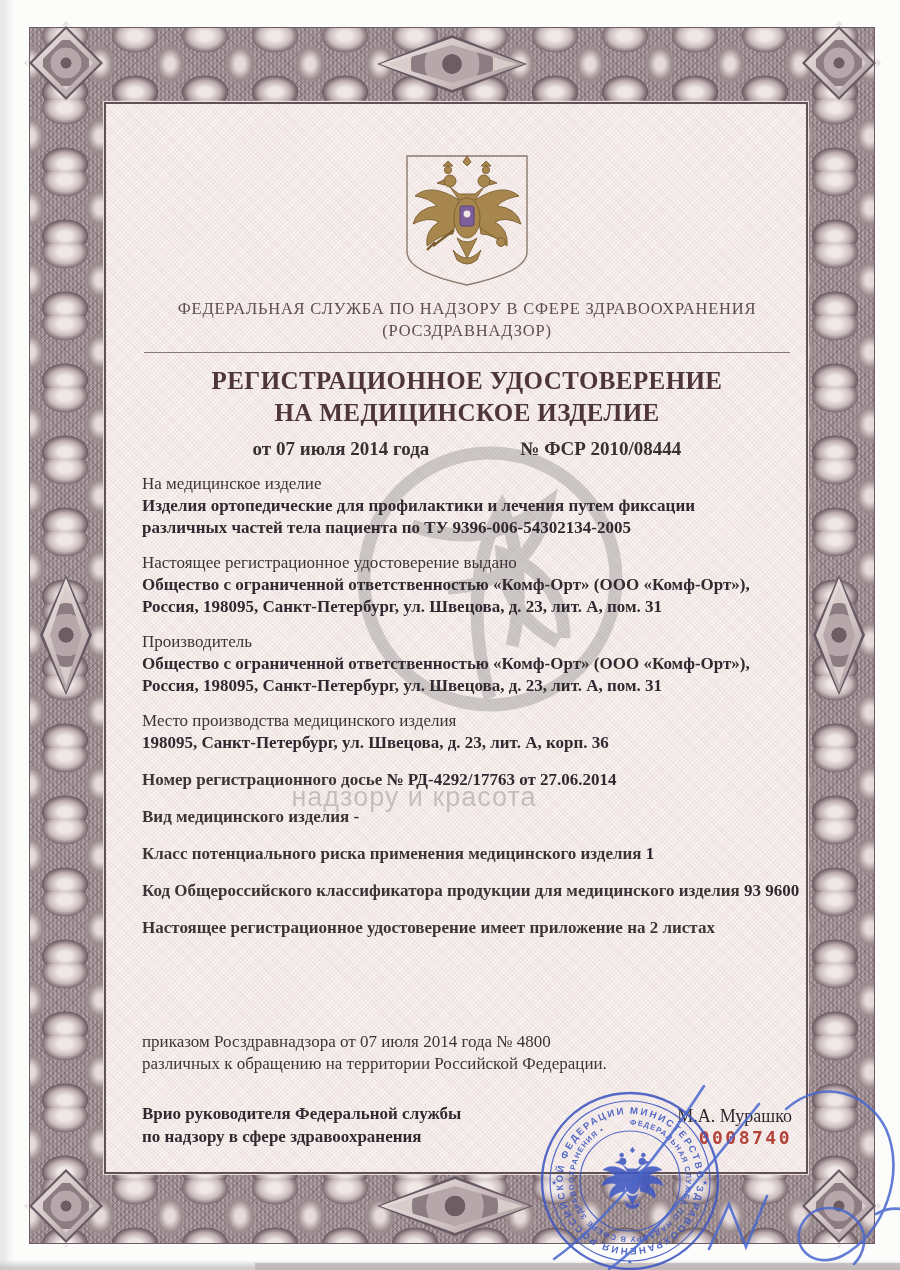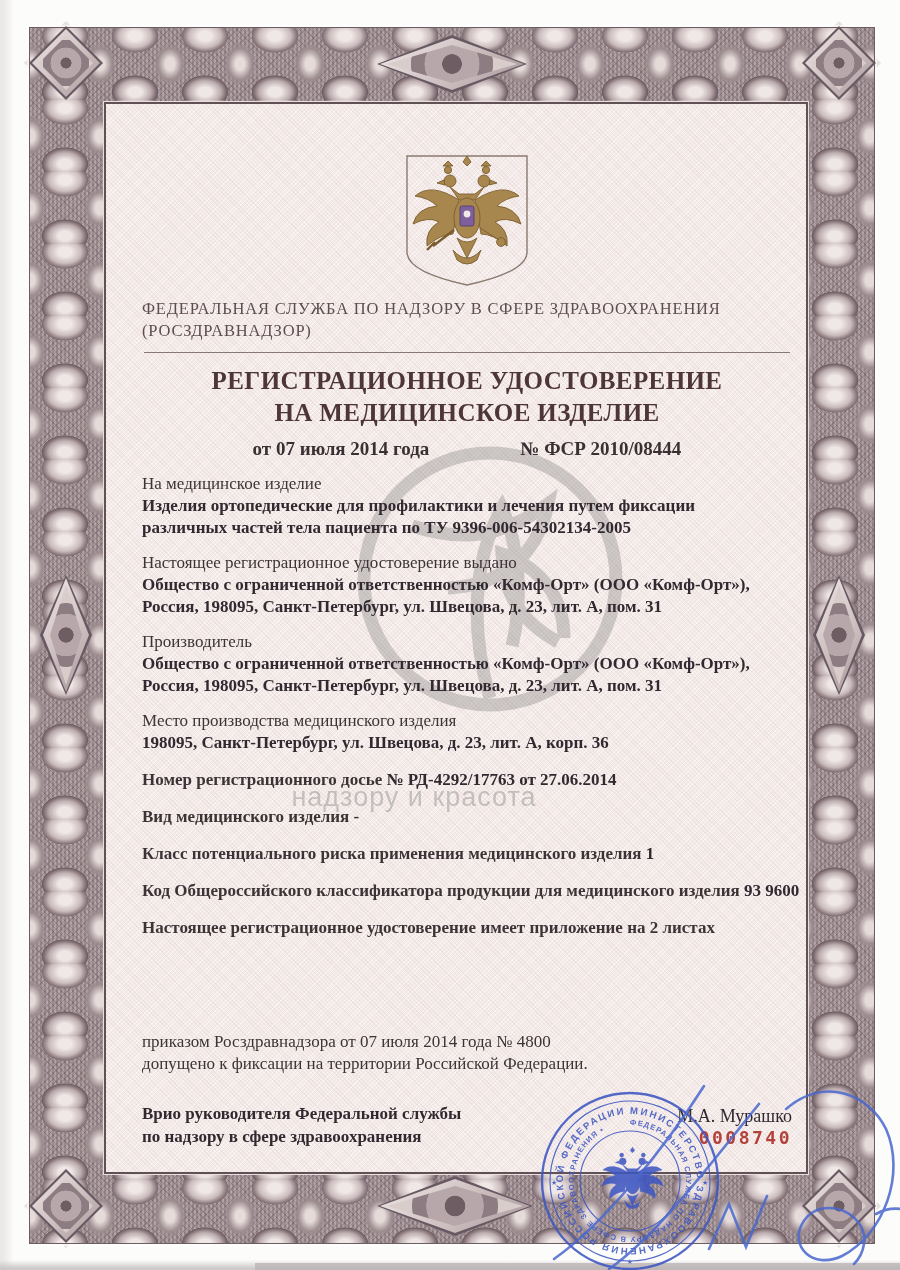--- a/index.html
+++ b/index.html
@@ -50,21 +50,21 @@
   .med .d2{position:absolute;inset:3px;background:linear-gradient(135deg,#efe7e5,#cdbfc0 55%,#a6959a);
     clip-path:polygon(50% 0,100% 50%,50% 100%,0 50%);}
   .med .d3{position:absolute;inset:10px;background:
       radial-gradient(circle at 50% 50%, #6e5d63 0 14%, #b7a7aa 15% 40%, #8d7c81 41% 60%, #d9cdcc 61%);
     clip-path:polygon(50% 0,100% 50%,50% 100%,0 50%);}
   .med::after{content:"";position:absolute;inset:-5px;
     clip-path:polygon(50% 0,100% 50%,50% 100%,0 50%);
     background:rgba(214,203,203,.55);z-index:-1;}
 
   
-  .agency{ color:#5e4d50; font-size:16.5px; letter-spacing:.8px; line-height:22px;}
+  .agency{ text-align:center; color:#5e4d50; font-size:16.5px; letter-spacing:.8px; line-height:22px;}
   .rule{height:1px;background:#6b5a5f;margin:10px 2px 12px 2px;opacity:.8;}
   .cert-title{text-align:center;font-weight:bold;color:#4e3538;font-size:25px;letter-spacing:.4px;line-height:32px;}
   .date-row{display:flex;justify-content:center;gap:91px;font-weight:bold;font-size:19px;color:#3a2f32;margin-top:9px;}
 
   .content{position:absolute;inset:0;padding:0 14px 0 36px;z-index:2;}
   .block{margin-top:13px;}
   .f-label{font-size:17px;color:#3d3336;line-height:22px;white-space:nowrap;}
   .f-value{font-size:17px;font-weight:bold;color:#312930;line-height:22px;white-space:nowrap;}
   .row{margin-top:15px;}
   .row .f-label, .row .f-value{display:inline;font-weight:bold;}
@@ -239,21 +239,21 @@
       </div>
       <div class="row">
         <span class="f-label">Код Общероссийского классификатора продукции для медицинского изделия </span><span class="f-value">93 9600</span>
       </div>
       <div class="row">
         <span class="f-label">Настоящее регистрационное удостоверение имеет приложение на 2 листах</span>
       </div>
 
       <div class="order-block">
         <div class="f-label">приказом Росздравнадзора от 07 июля 2014 года № 4800</div>
-        <div class="f-label">допущено к фиксации на территории Российской Федерации.</div>
+        <div class="f-label">различных к обращению на территории Российской Федерации.</div>
       </div>
       <div class="signer-row">
         <div>
           <div class="signer-title">Врио руководителя Федеральной службы</div>
           <div class="signer-title">по надзору в сфере здравоохранения</div>
         </div>
         <div class="signer-right">
           <div class="signer-name">М.А. Мурашко</div>
           <div class="serial">0008740</div>
         </div>

